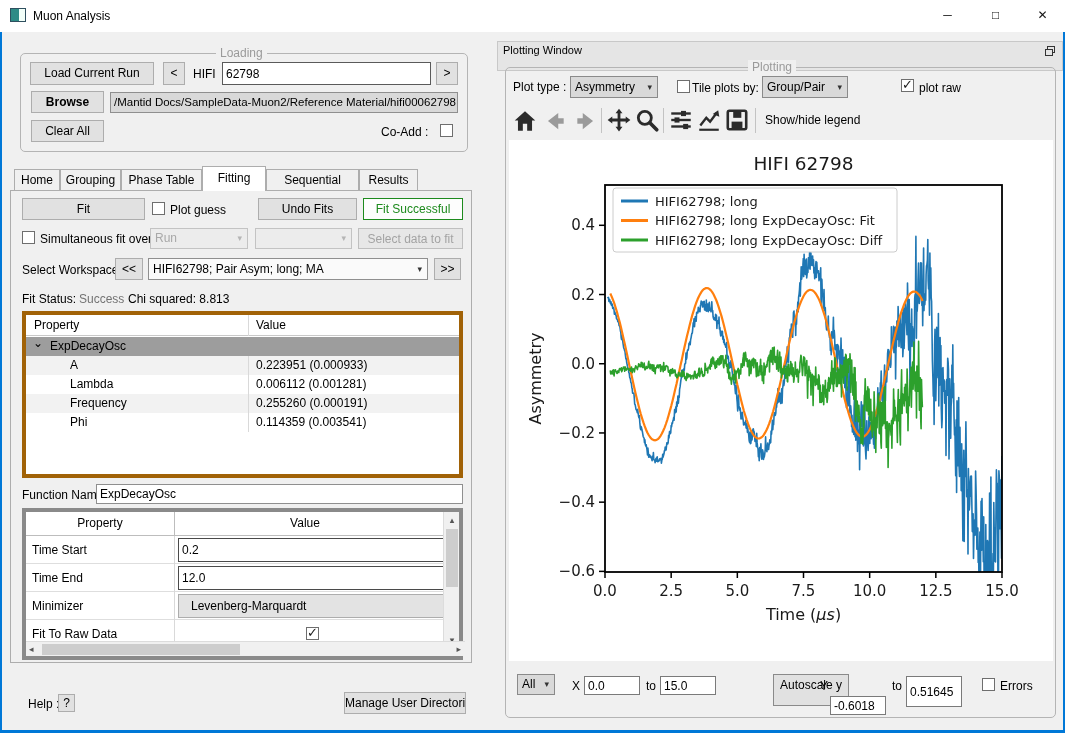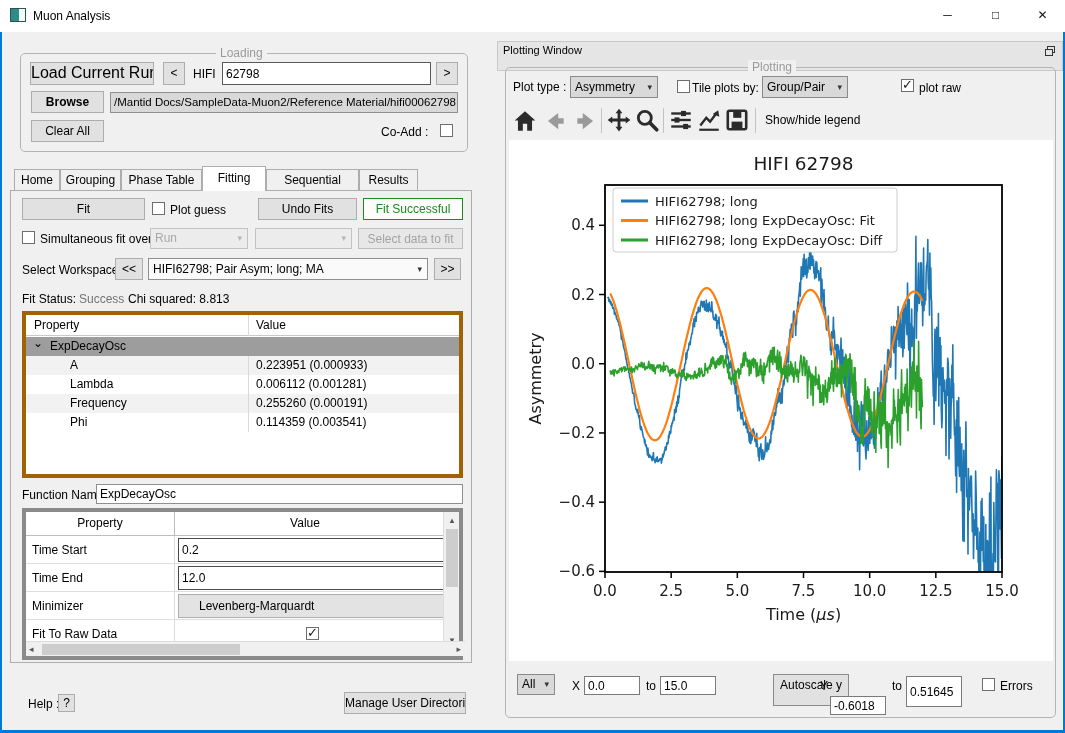--- a/index.html
+++ b/index.html
@@ -53,21 +53,21 @@
 <div class="abs wbtn" style="left:925px;"><span>─</span></div>
 <div class="abs wbtn" style="left:973px;"><span>□</span></div>
 <div class="abs wbtn" style="left:1020px;"><span>✕</span></div>
 <div class="abs winborder" style="left:0;top:32px;width:2px;height:701px;"></div>
 <div class="abs winborder" style="left:1063px;top:32px;width:2px;height:701px;"></div>
 <div class="abs winborder" style="left:0;top:730px;width:1065px;height:3px;"></div>
 
 <fieldset class="abs groupbox" style="left:20px;top:46px;width:448px;height:106px;">
   <legend class="glabel" style="margin-left:195px;font-size:12px;">Loading</legend>
 </fieldset>
-<div class="abs btn" style="left:30px;top:62px;width:124px;height:23px;font-size:16px;">Load Current Run</div>
+<div class="abs btn" style="left:30px;top:62px;width:124px;height:23px;font-size:12px;">Load Current Run</div>
 
 <div class="abs btn" style="left:163px;top:62px;width:22px;height:23px;">&lt;</div>
 <span class="abs lbl" style="left:193px;top:67px;">HIFI</span>
 <input class="abs tinput" style="left: 222px; top: 62px; width: 209px; height: 23px; border-color: rgb(90, 90, 90);" value="62798">
 <div class="abs btn" style="left:436px;top:62px;width:22px;height:23px;">&gt;</div>
 <div class="abs btn" style="left:31px;top:91px;width:73px;height:22px;font-weight:bold;">Browse</div>
 <div class="abs" style="left:110px;top:92px;width:348px;height:21px;background:#d9d9d9;border:1px solid #8f8f8f;line-height:19px;padding-left:3px;font-size:11.5px;white-space:nowrap;overflow:hidden;">/Mantid Docs/SampleData-Muon2/Reference Material/hifi00062798.nxs</div>
 <div class="abs btn" style="left:31px;top:120px;width:73px;height:22px;">Clear All</div>
 <span class="abs lbl" style="left:381px;top:125px;">Co-Add :</span>
 <span class="abs cb" style="left:440px;top:124px;"></span>
@@ -151,21 +151,21 @@
     <input class="abs tinput" style="left: 152px; top: 2px; width: 271px; height: 24px; border-color: rgb(74, 74, 74);" value="0.2">
   </div>
   <div class="prow" style="top:52px;height:28px;border-bottom:1px solid #dedede;">
     <span class="abs" style="left:6px;top:7px;">Time End</span>
     <span class="abs sep-v" style="left:148px;top:0;height:28px;"></span>
     <input class="abs tinput" style="left: 152px; top: 2px; width: 271px; height: 24px; border-color: rgb(74, 74, 74);" value="12.0">
   </div>
   <div class="prow" style="top:80px;height:28px;border-bottom:1px solid #dedede;">
     <span class="abs" style="left:6px;top:7px;">Minimizer</span>
     <span class="abs sep-v" style="left:148px;top:0;height:28px;"></span>
-    <div class="abs" style="left:152px;top:2px;width:271px;height:24px;background:#e3e3e3;border:1px solid #adadad;line-height:22px;padding-left:20px;">Levenberg-Marquardt</div>
+    <div class="abs" style="left:152px;top:2px;width:271px;height:24px;background:#e3e3e3;border:1px solid #adadad;line-height:22px;padding-left:12px;">Levenberg-Marquardt</div>
   </div>
   <div class="prow" style="top:108px;height:28px;">
     <span class="abs" style="left:6px;top:7px;">Fit To Raw Data</span>
     <span class="abs sep-v" style="left:148px;top:0;height:28px;"></span>
     <span class="abs cb" style="left:280px;top:7px;">
         <span class="mark abs">✓</span>
       </span>
   </div>
 
   <div class="abs scroll" style="right:0;top:0;width:16px;height:136px;border-left:1px solid #dcdcdc;">

